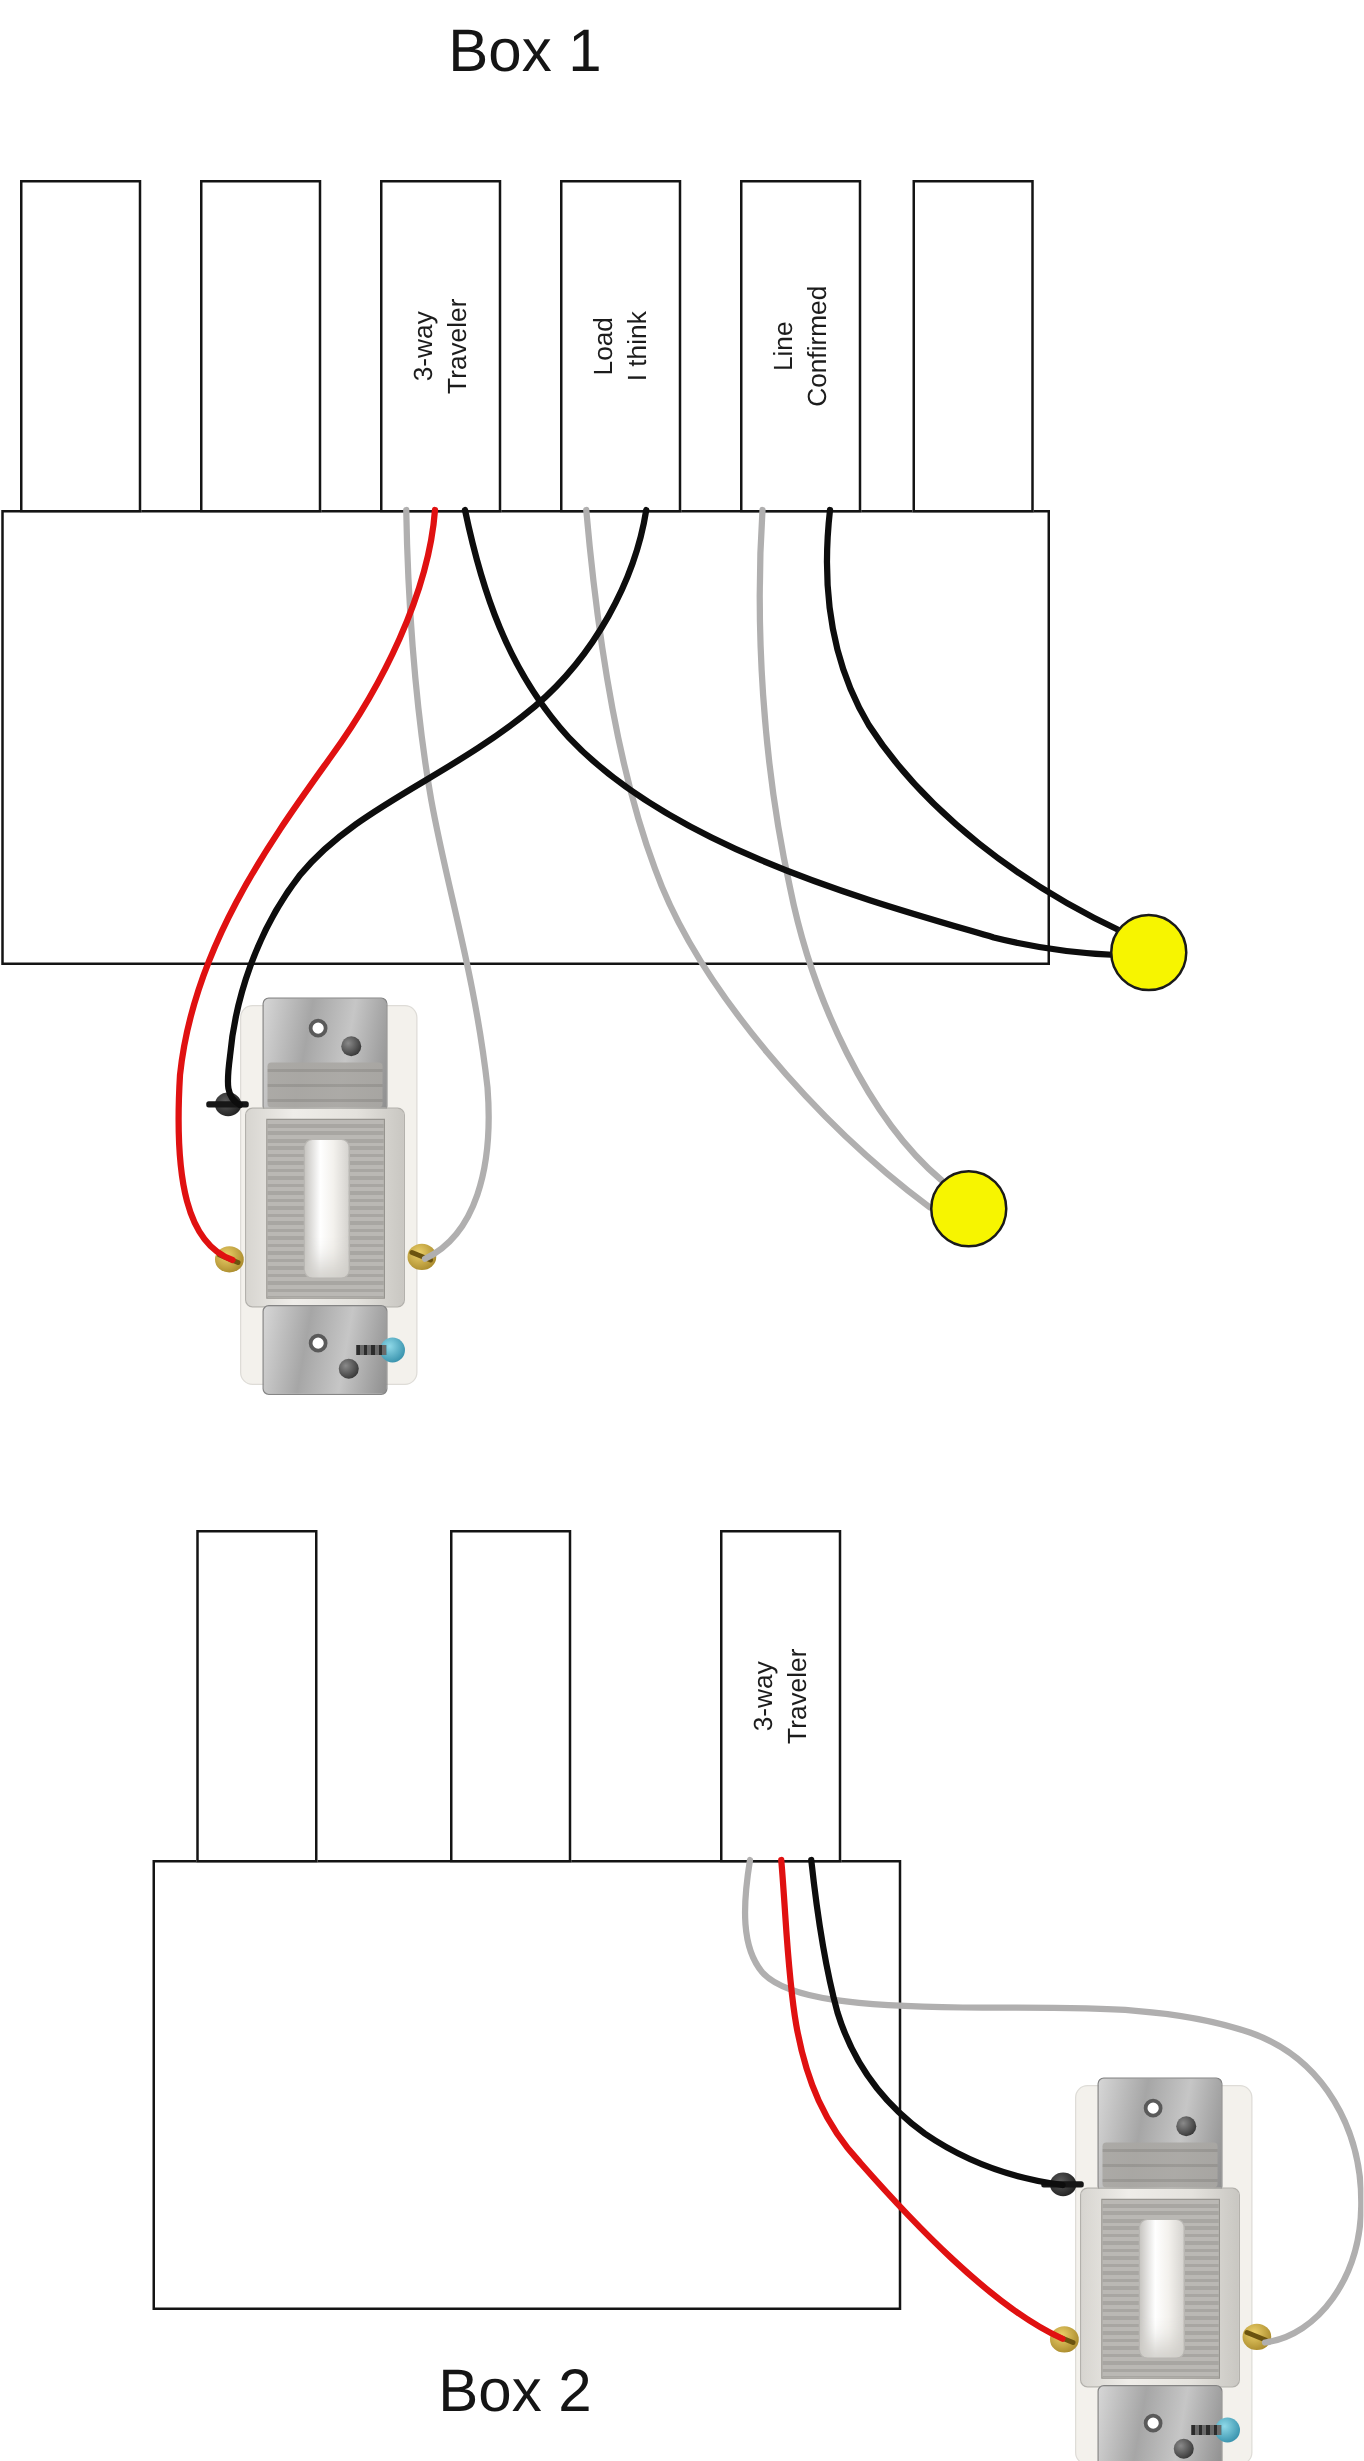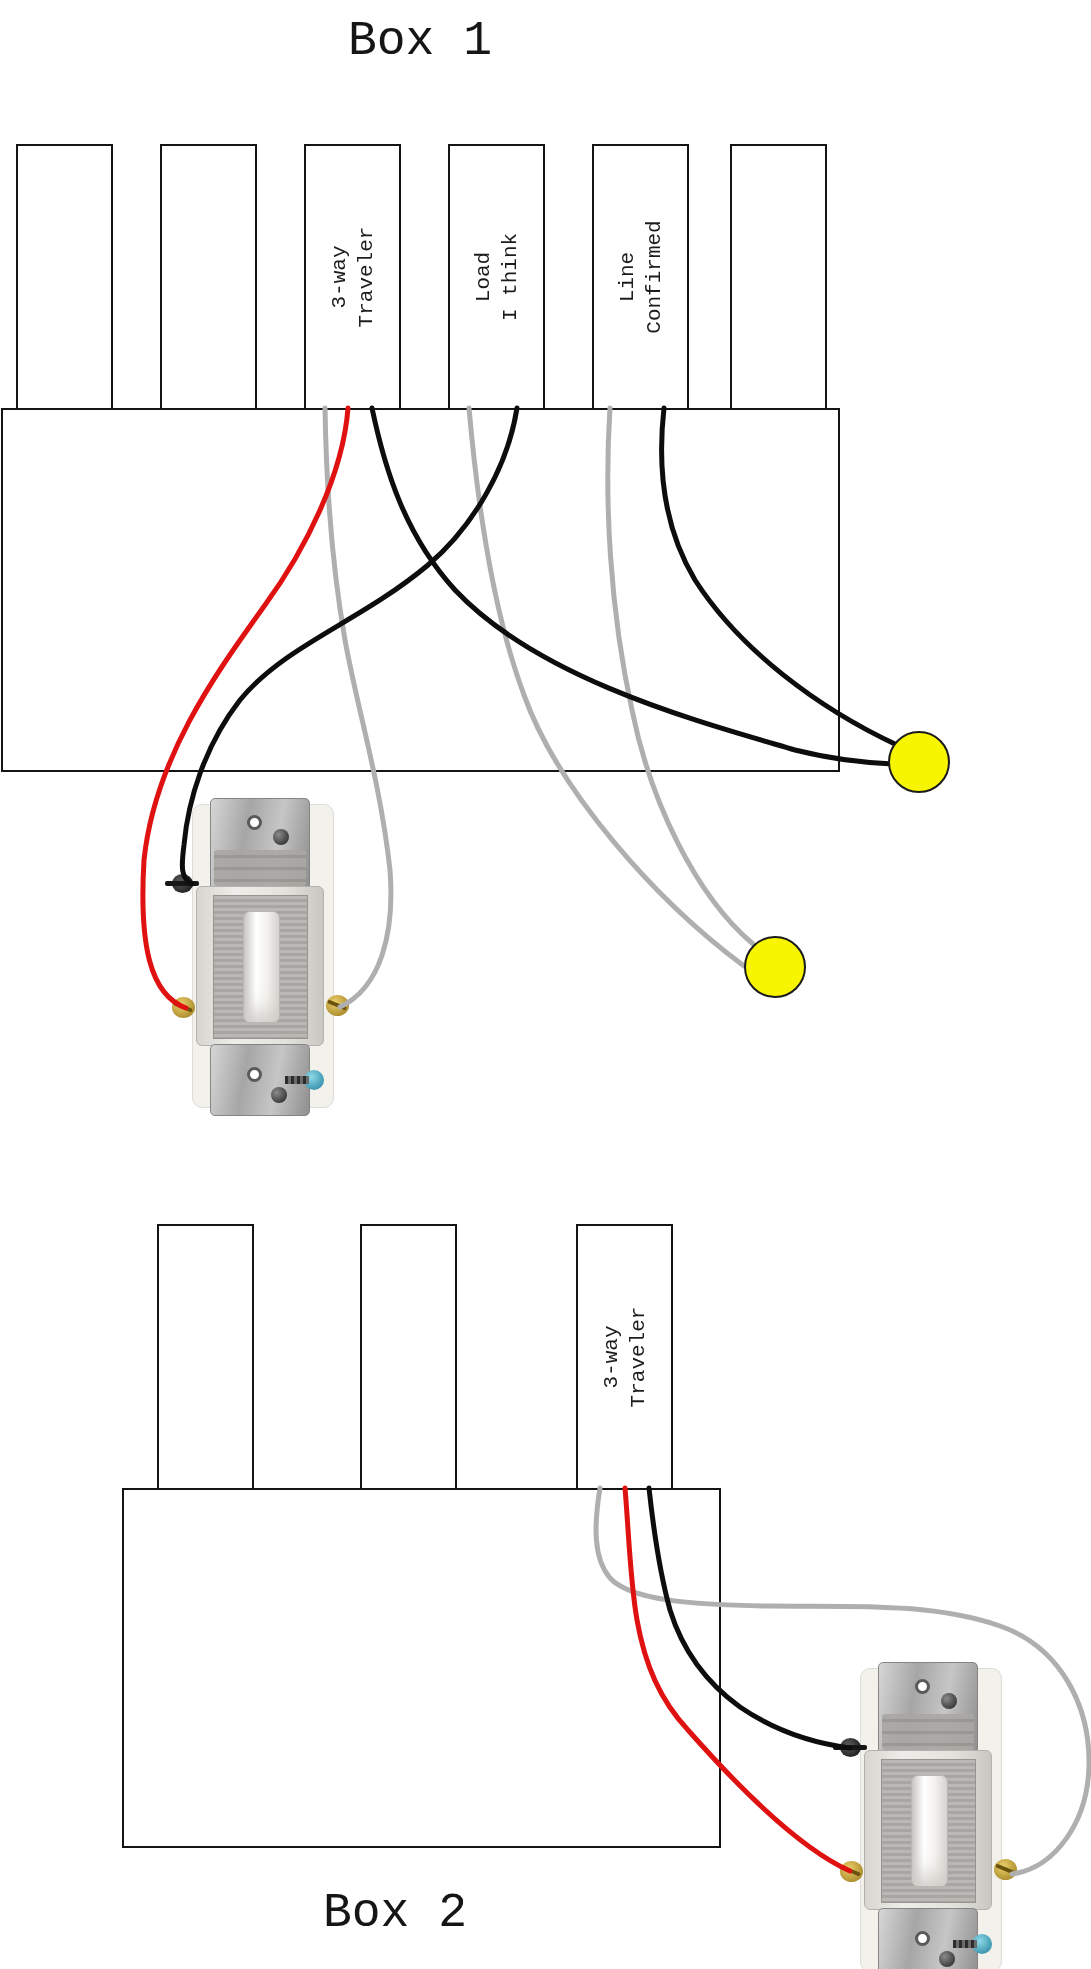--- a/index.html
+++ b/index.html
@@ -1,18 +1,18 @@
 <!DOCTYPE html>
 <html><head>
 <meta charset="utf-8">
 <style>
   html,body{margin:0;padding:0;background:#ffffff;}
   .canvas{
     position:relative;width:1091px;height:1969px;background:#ffffff;
-    overflow:hidden;font-family:Liberation Mono, monospace;color:#1a1a1a;
+    overflow:hidden;font-family:Liberation Sans, sans-serif;color:#1a1a1a;
   }
   .title{
     position:absolute;width:260px;text-align:center;
     font-size:48px;font-weight:400;color:#151515;letter-spacing:0px;
   }
   .jbox{
     position:absolute;border:2px solid #141414;background:#ffffff;box-sizing:border-box;
   }
   .cable{
     position:absolute;width:97px;height:266px;border:2px solid #141414;
@@ -144,21 +144,21 @@
     <div class="sw-strap sw-strap-bottom">
       <div class="sw-hole" style="left:36px;top:22px;"></div>
       <div class="sw-screwhead" style="left:60px;top:42px;"></div>
     </div>
     <div class="sw-screw sw-screw-black"></div>
     <div class="sw-screw sw-screw-brass sw-screw-brass-left"></div>
     <div class="sw-screw sw-screw-brass sw-screw-brass-right"></div>
     <div class="sw-screw sw-screw-blue"></div>
   </div>
 
-  <div class="title" style="left:265px;top:1886px;">Box 2</div>
+  <div class="title" style="left:282px;top:1886px;">Box 2</div>
 
   <div class="jbox" style="left:122px;top:1488px;width:599px;height:360px;"></div>
 
   <div class="cable" style="left:157px;top:1224px;"></div>
   <div class="cable" style="left:360px;top:1224px;"></div>
 
   <div class="cable" style="left:576px;top:1224px;">
     <div class="vlabel">
       <div>3-way</div>
       <div>Traveler</div>

